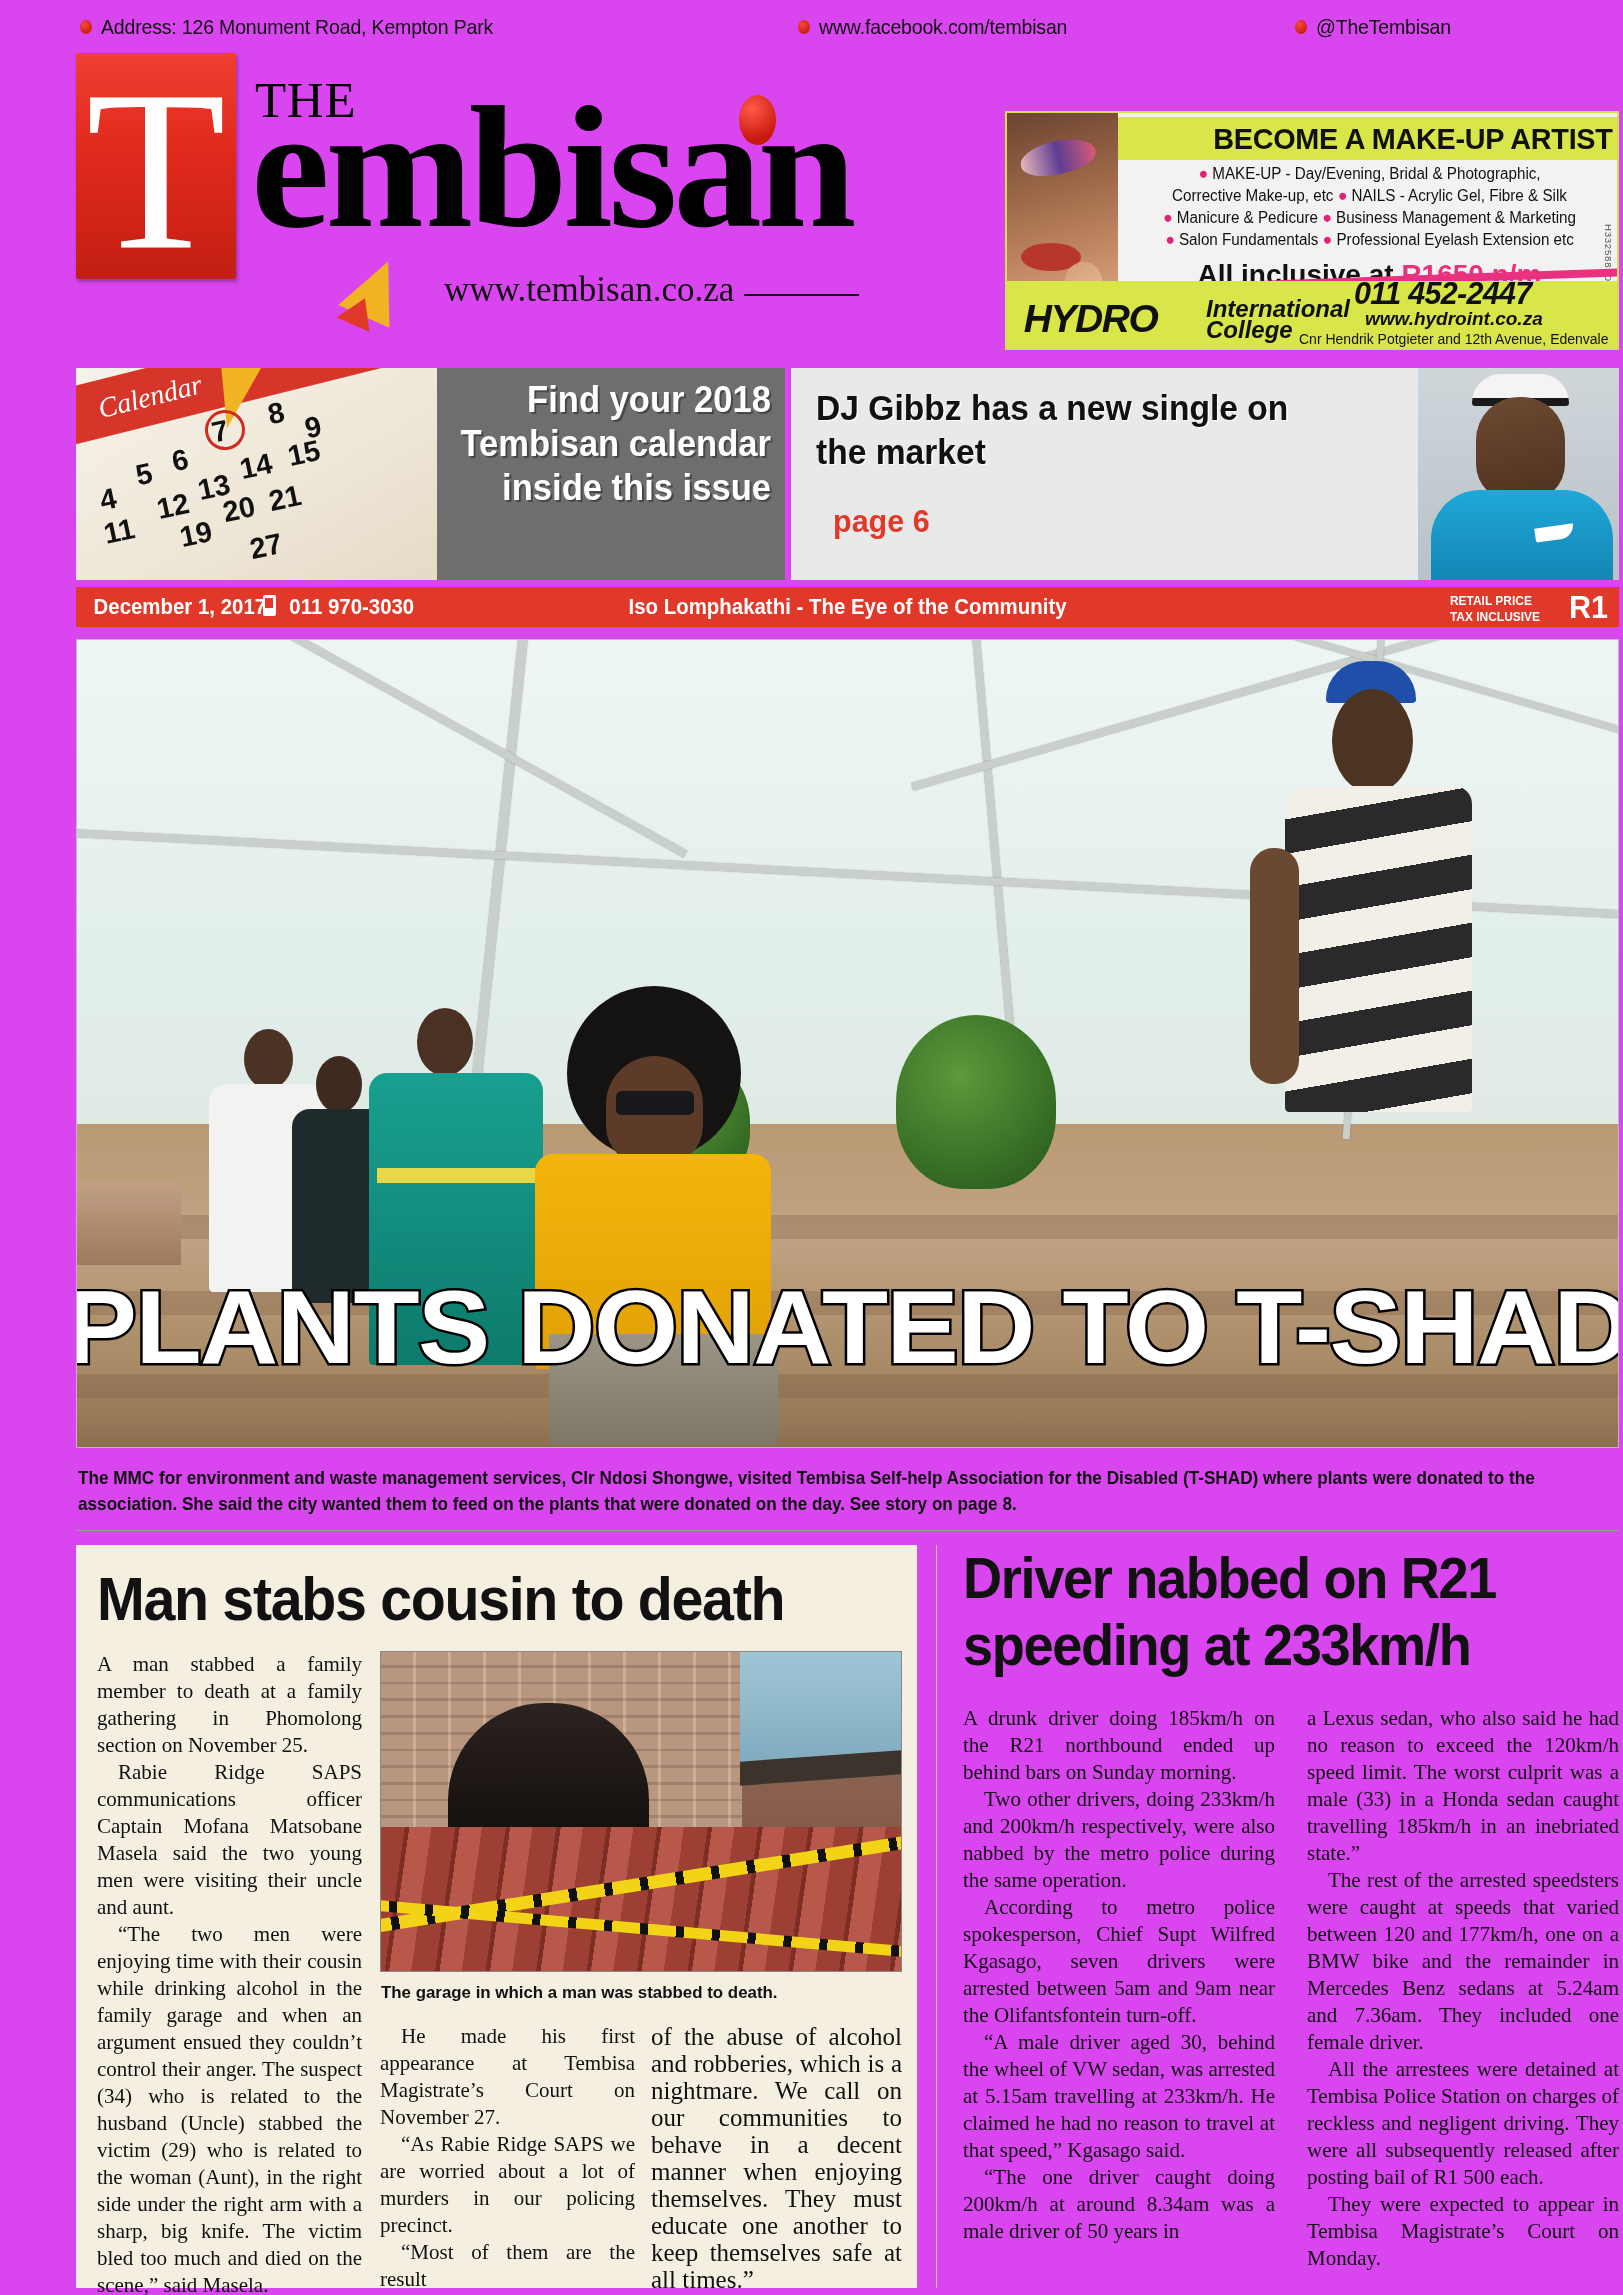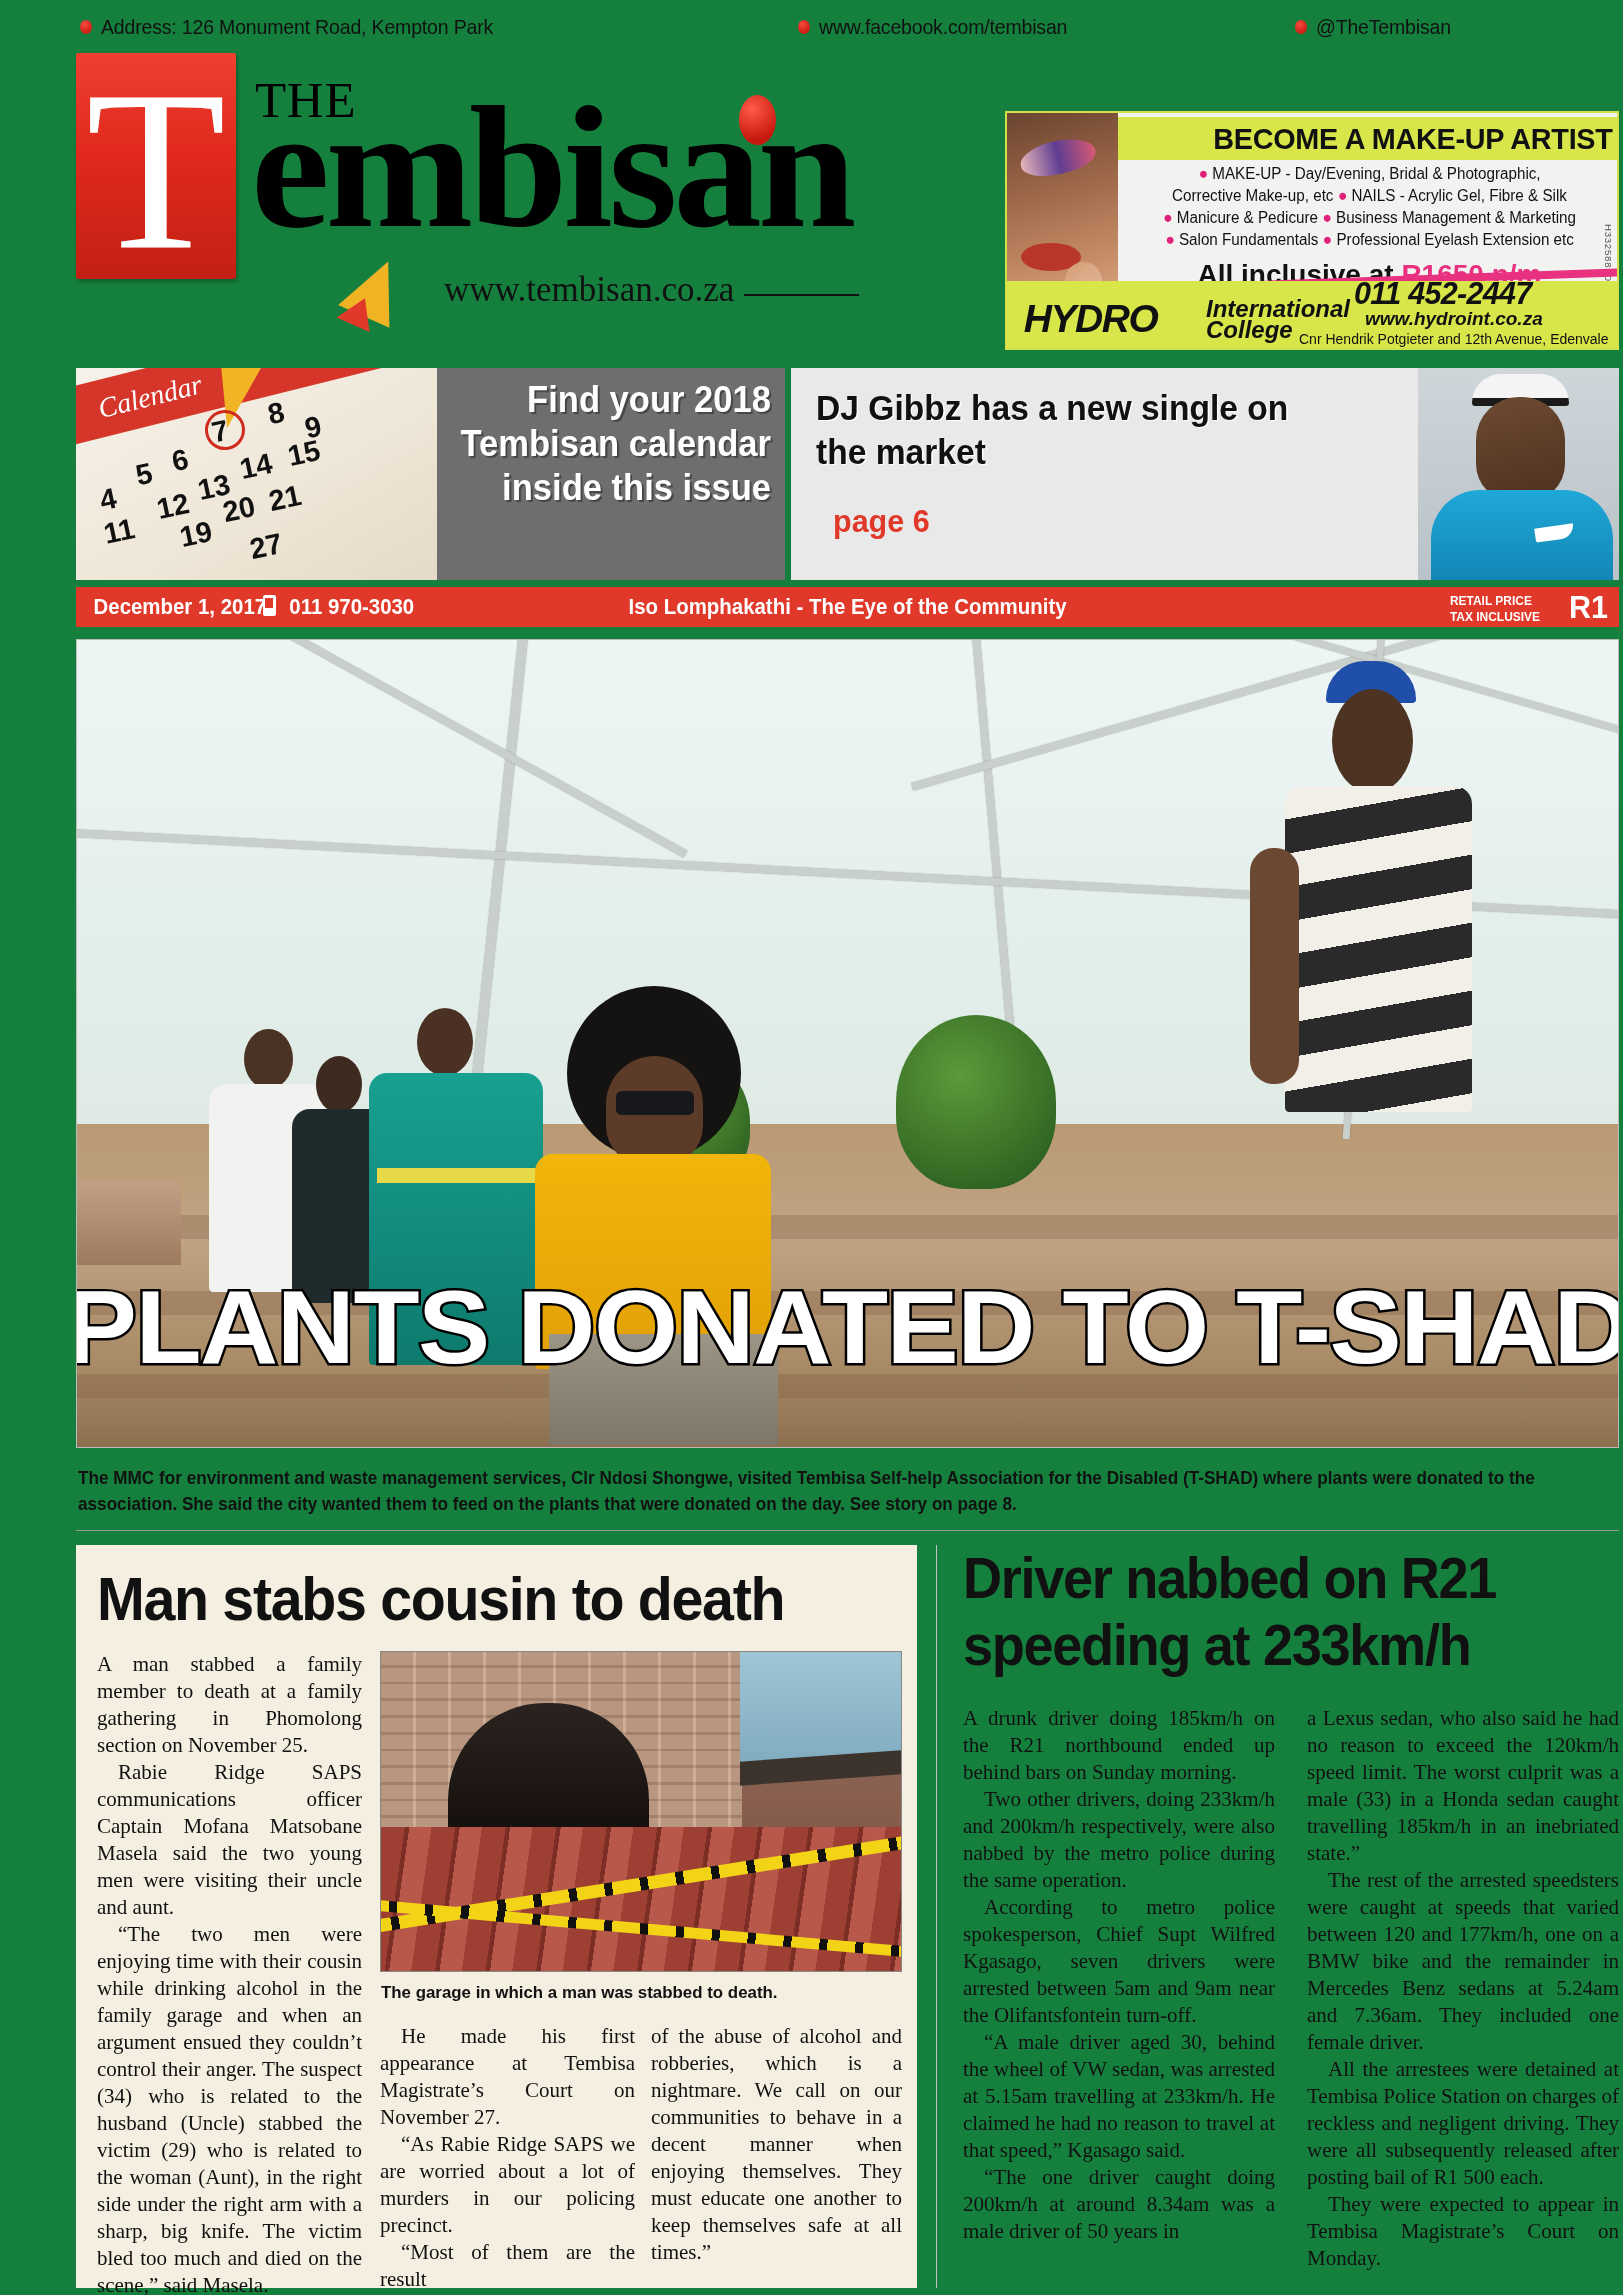--- a/index.html
+++ b/index.html
@@ -5,21 +5,21 @@
   * { box-sizing: border-box; margin: 0; padding: 0; }
   html, body {
     width: 1624px;
     background: #ffffff;
     font-family: "Liberation Sans", sans-serif;
   }
   .page {
     position: relative;
     width: 1624px;
     height: 2295px;
-    background: #15803d;
+    background: #d946ef;
     overflow: hidden;
   }
 
   
   .topstrip {
     position: absolute;
     left: 0; top: 0; width: 1624px; height: 47px;
     display: flex; align-items: center;
   }
   .topitem { display: flex; align-items: center; gap: 9.7px; }
@@ -446,21 +446,21 @@
   }
   .art-left-col2 {
     position: absolute; left: 304px; top: 478px; width: 255px;
     font-family: "Liberation Serif", serif;
     font-size: 21px; line-height: 27px; color: #111;
     text-align: justify;
   }
   .art-left-col3 {
     position: absolute; left: 575px; top: 478px; width: 251px;
     font-family: "Liberation Serif", serif;
-    font-size: 21px; line-height: 27px; color: #111;
+    font-size: 25px; line-height: 27px; color: #111;
     text-align: justify;
   }
 
   .vdivider {
     position: absolute; left: 936px; top: 1545px;
     width: 1.4px; height: 743px; background: #c3c3c3;
   }
 
   .art-right { position: absolute; left: 963px; top: 1545px; width: 656px; }
   .art-right-head {

